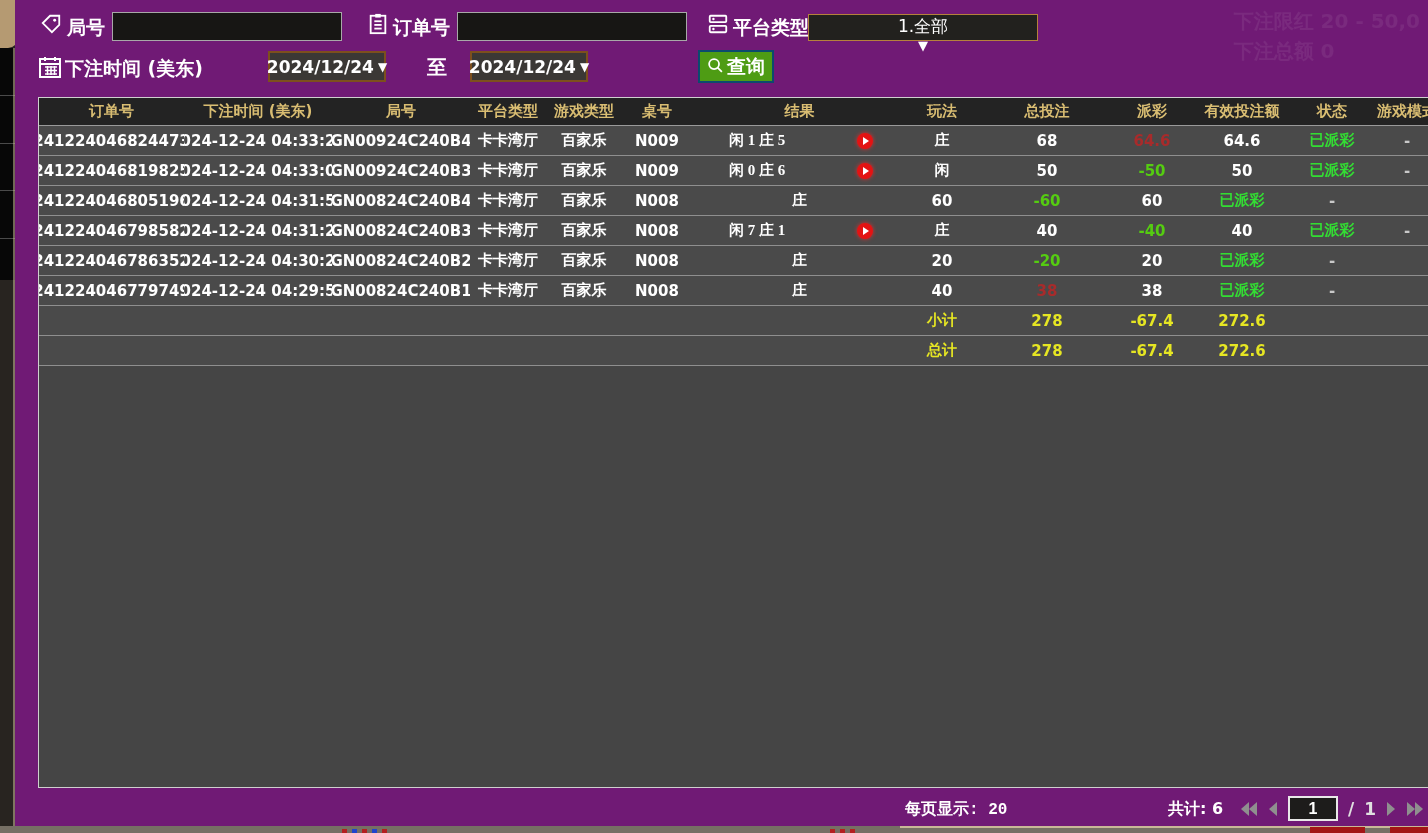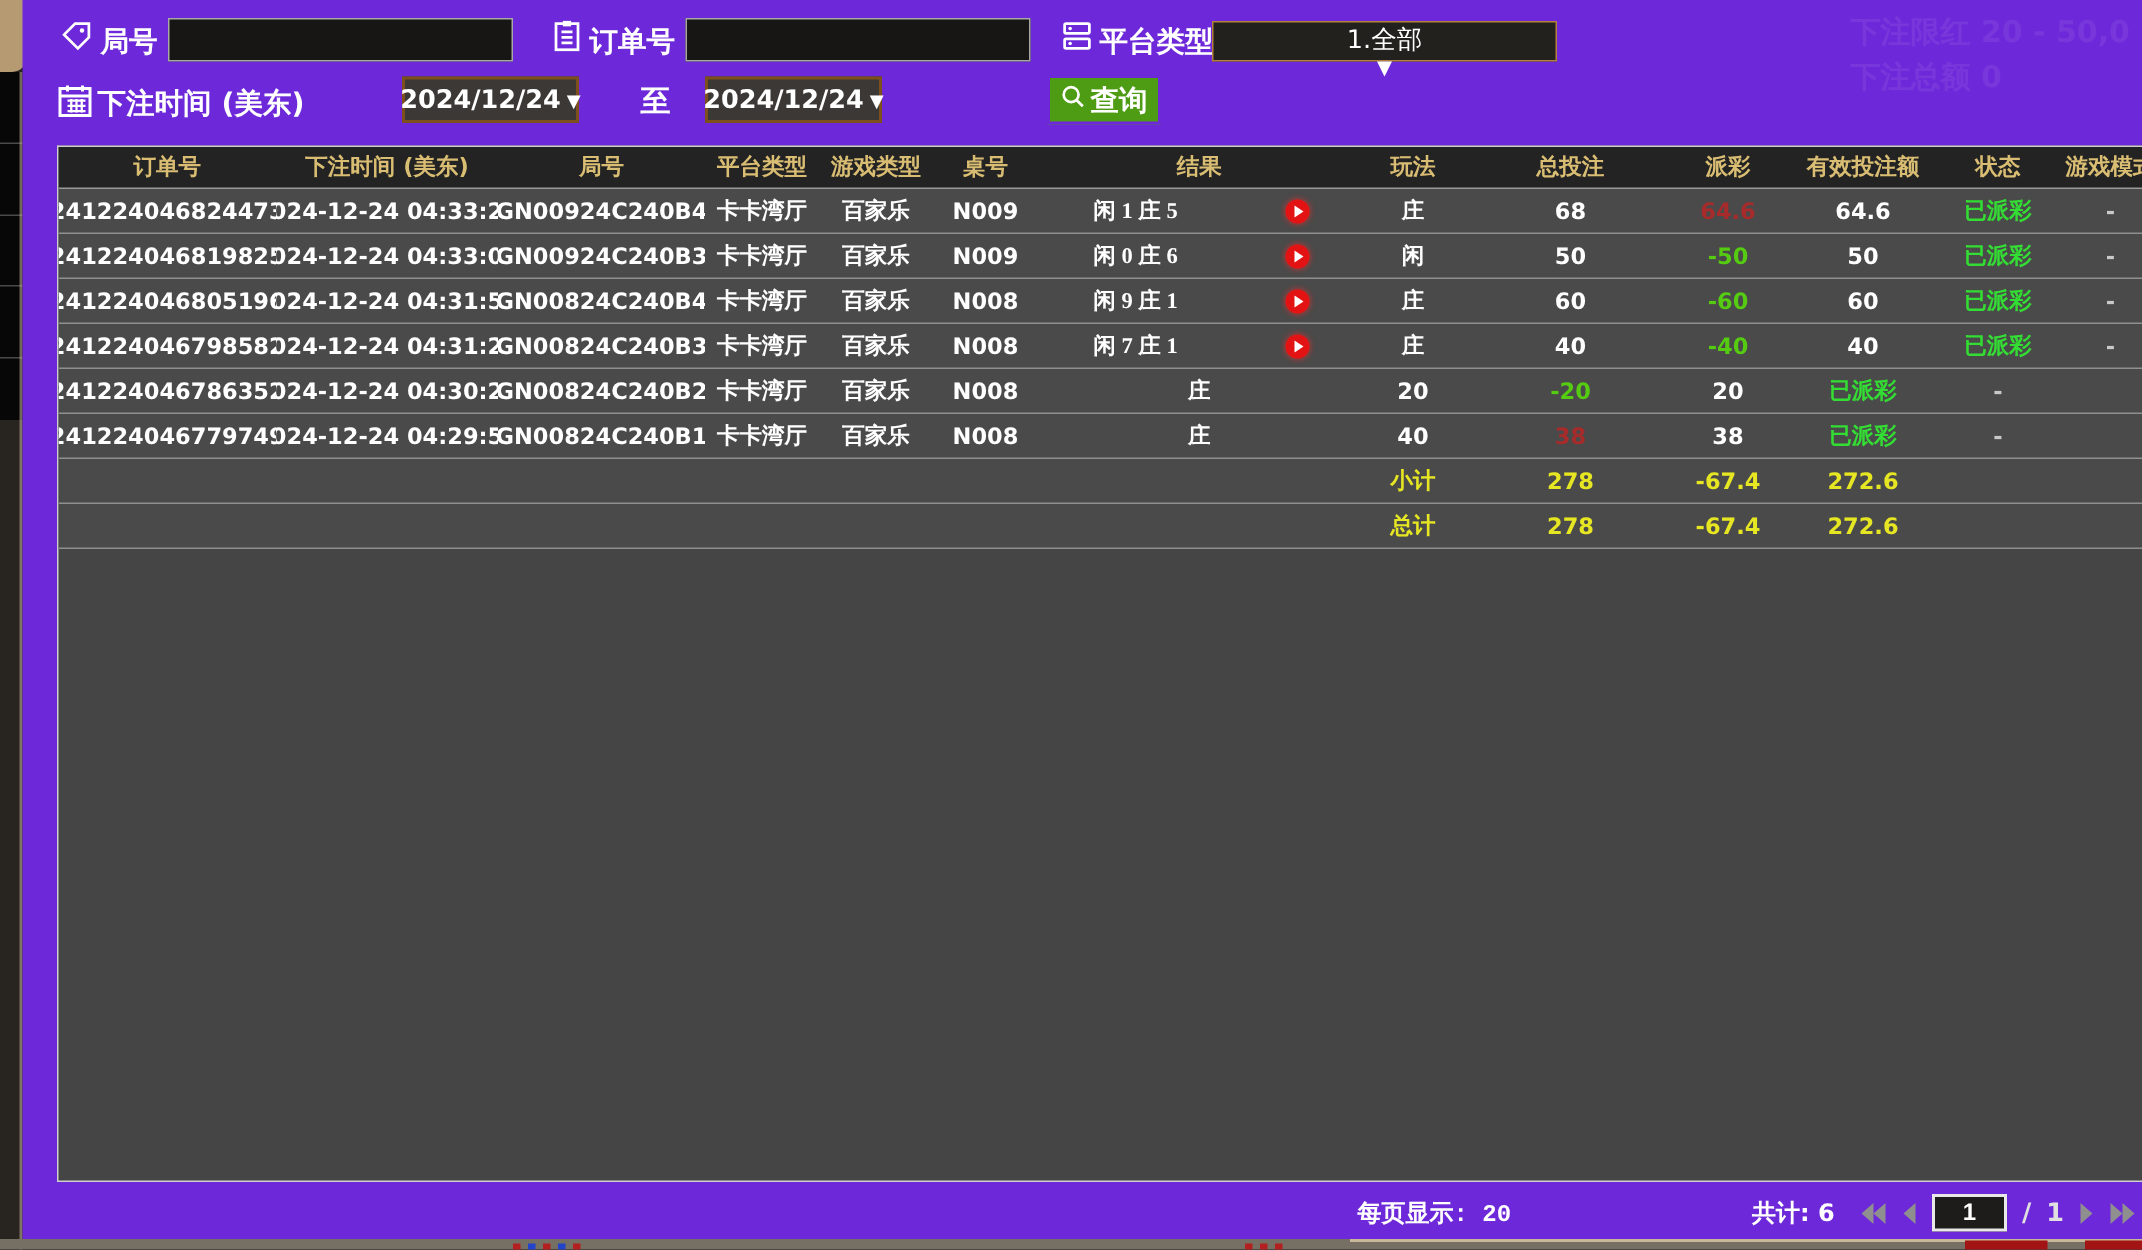--- a/index.html
+++ b/index.html
@@ -12,21 +12,21 @@
   .bg-left .black-mid { position:absolute; left:0; top:48px; width:15px; height:232px; background:#070707; }
   .bg-left .black-mid .ln { position:absolute; left:0; width:15px; height:1px; background:#4a4a4a; }
   .bg-left .vline { position:absolute; left:13px; top:48px; width:2px; height:785px; background:rgba(201,184,151,0.55); }
 
   .bg-bottom { position:absolute; left:0; top:826px; width:1428px; height:7px; background:#766f64; z-index:1; }
   .bg-bottom .tanline { position:absolute; left:900px; top:0; width:528px; height:2px; background:#c9b897; }
   .bg-bottom .dot { position:absolute; top:3px; width:5px; height:4px; }
   .bg-bottom .redblock { position:absolute; top:1px; height:6px; background:#a31515; }
 
   
-  .overlay { position:absolute; left:15px; top:0; width:1413px; height:826px; background:#6d28d9; z-index:2; }
+  .overlay { position:absolute; left:15px; top:0; width:1413px; height:826px; background:#701a75; z-index:2; }
 
   .ghost { position:absolute; right:8px; top:6px; text-align:left; color:rgba(255,255,255,0.07);
     font-size:20px; font-weight:bold; line-height:30px; pointer-events:none; }
 
   
   .filters { position:absolute; left:0; top:0; width:100%; height:97px; color:#fff; }
   .f-label { color:#fff; font-weight:bold; font-size:19px; white-space:nowrap; }
   .icon { display:inline-block; vertical-align:middle; }
 
   .fld-round-icon   { position:absolute; left:25px;  top:13px; }
@@ -51,21 +51,21 @@
 
   .select-box { background:#22211e; border:1px solid #b5813c; color:#fff; font-size:17px;
     display:flex; align-items:center; justify-content:space-between; padding:0 10px; cursor:pointer;flex-direction:column; }
   .select-box .caret { color:#fff; font-size:13px; }
 
   .date-box { width:118px; height:31px; background:#3b3835; border:2px solid #7d4f1d;
     color:#fff; font-weight:bold; font-size:17px; display:flex; align-items:center;
     justify-content:center; gap:4px; cursor:pointer; }
   .date-box .caret { font-size:12px; }
 
-  .query-btn { width:76px; height:33px; background:#4e9c14; border:2px solid #6d28d9;
+  .query-btn { width:76px; height:33px; background:#4e9c14; border:2px solid #0c4a6e;
     color:#fff; font-weight:bold; font-size:19px; display:flex; align-items:center;
     justify-content:center; gap:3px; cursor:pointer; }
 
   
   .grid-table { position:absolute; left:23px; top:97px; width:1390px; height:691px;
     background:#454545; border:1px solid #cfcfcf; border-right:none; overflow:hidden; }
   .tr { display:grid; grid-template-columns:145px 148px 138px 76px 76px 70px 215px 70px 140px 70px 110px 70px 80px;
     height:30px; background:#4a4a4a; border-bottom:1px solid #8f8f8f; }
   .tr.head { height:28px; background:#232323; border-bottom:1px solid #9a9a9a; }
   .td { display:flex; align-items:center; justify-content:center; white-space:nowrap;
@@ -269,28 +269,20 @@
         <div class="td mode">-</div>
       </div>
 
       <div class="tr">
         <div class="td">241224046805196</div>
         <div class="td">2024-12-24 04:31:55</div>
         <div class="td">GN00824C240B4</div>
         <div class="td">卡卡湾厅</div>
         <div class="td">百家乐</div>
         <div class="td">N008</div>
-        <div class="td result-cell">
-          <span class="result-text">闲 9 庄 1</span>
-          <span class="play-btn">
-              <span class="play-circle">
-                <span class="tri"></span>
-              </span>
-            </span>
-        </div>
         <div class="td">庄</div>
         <div class="td">60</div>
         <div class="td payout green">-60</div>
         <div class="td">60</div>
         <div class="td status-paid">已派彩</div>
         <div class="td mode">-</div>
       </div>
 
       <div class="tr">
         <div class="td">241224046798582</div>

